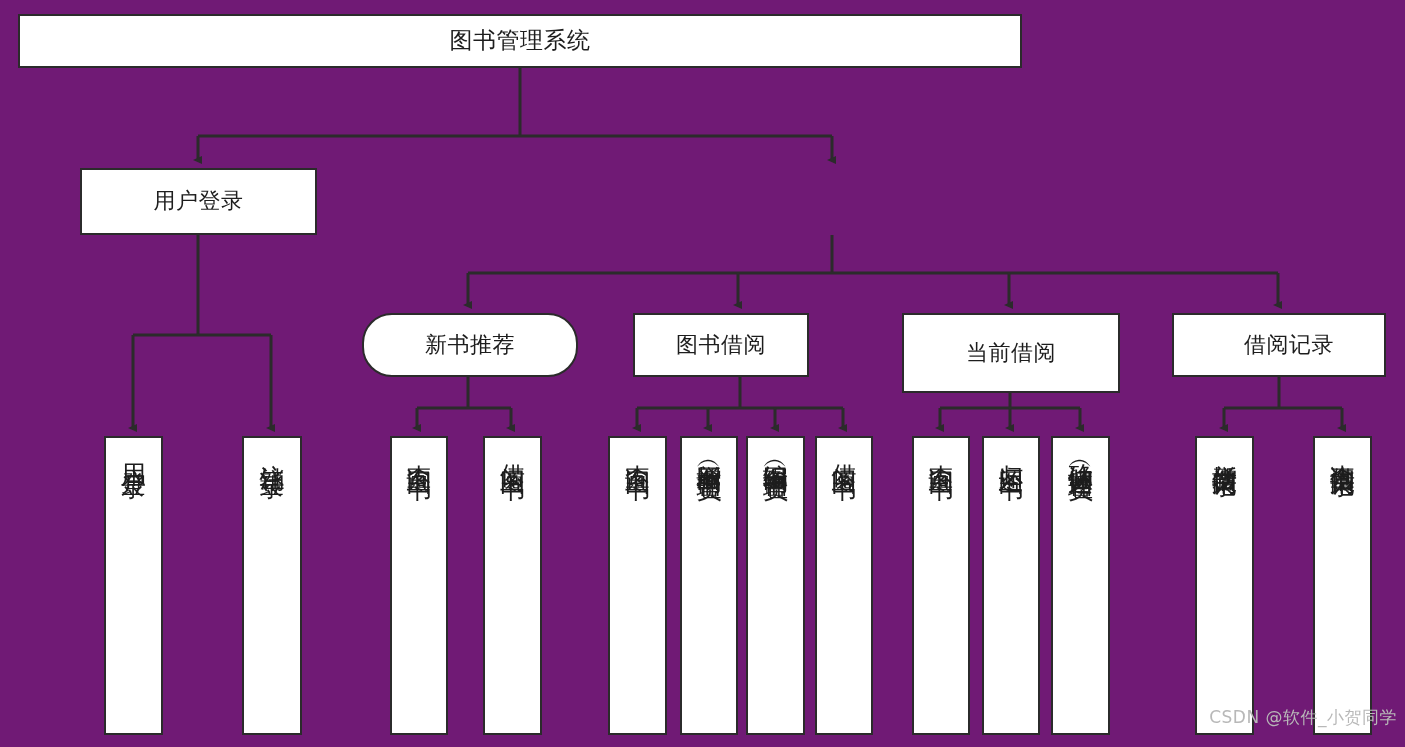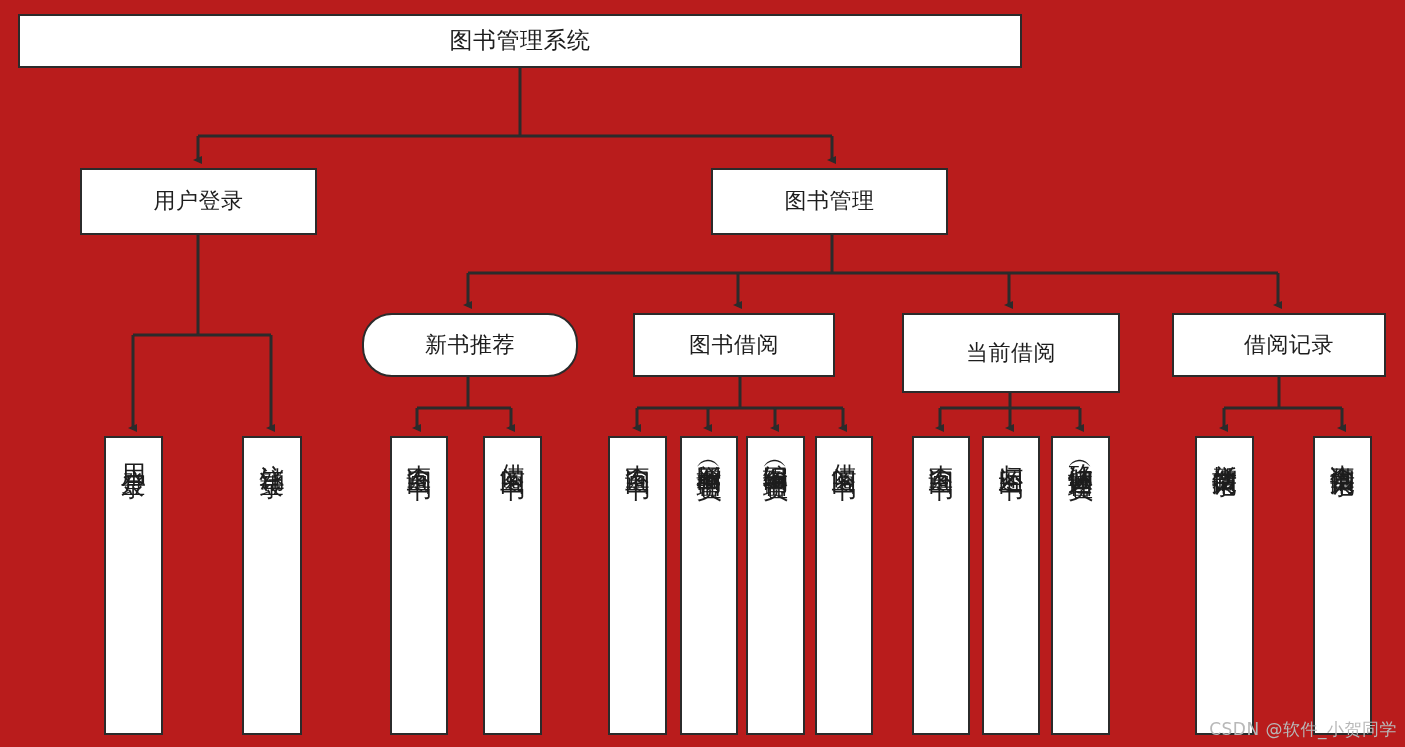--- a/index.html
+++ b/index.html
@@ -8,21 +8,21 @@
     padding: 0;
     background: #ffffff;
   }
   body {
     font-family: "DejaVu Sans", "Liberation Sans", sans-serif;
   }
   #canvas {
     position: relative;
     width: 1405px;
     height: 747px;
-    background: #b91c1c;
+    background: #701a75;
     overflow: hidden;
   }
   #edges {
     position: absolute;
     left: 0;
     top: 0;
     width: 1405px;
     height: 747px;
     pointer-events: none;
   }
@@ -65,21 +65,21 @@
     letter-spacing: 4px;
     white-space: nowrap;
   }
   .node.vert.tall .label {
     font-size: 25px;
     letter-spacing: 2px;
   }
   #watermark {
     position: absolute;
     right: 8px;
-    bottom: 6px;
+    bottom: 18px;
     font-size: 17px;
     color: #b8b8b8;
     letter-spacing: 0.5px;
     white-space: nowrap;
     user-select: none;
   }
 </style>
 </head>
 <body>
 
@@ -135,28 +135,25 @@
     </g>
   </svg>
 
   <div class="node horiz root" style="left:18px; top:14px; width:1004px; height:54px;">
     <span class="label">图书管理系统</span>
   </div>
 
   <div class="node horiz" style="left:80px; top:168px; width:237px; height:67px;">
     <span class="label">用户登录</span>
   </div>
-  <div class="node horiz" style="left:711px; top:168px; width:237px; height:67px;">
-    <span class="label">图书管理</span>
-  </div>
 
   <div class="node horiz" style="left:362px; top:313px; width:216px; height:64px;border-radius:30px;">
     <span class="label">新书推荐</span>
   </div>
-  <div class="node horiz" style="left:633px; top:313px; width:202px; height:64px;">
+  <div class="node horiz" style="left:633px; top:313px; width:176px; height:64px;">
     <span class="label">图书借阅</span>
   </div>
   <div class="node horiz" style="left:902px; top:313px; width:218px; height:80px;">
     <span class="label">当前借阅</span>
   </div>
   <div class="node horiz" style="left:1172px; top:313px; width:214px; height:64px;padding-left:20px;">
     <span class="label">借阅记录</span>
   </div>
 
   <div class="node vert" style="left:104px; top:436px; width:59px; height:299px;">

